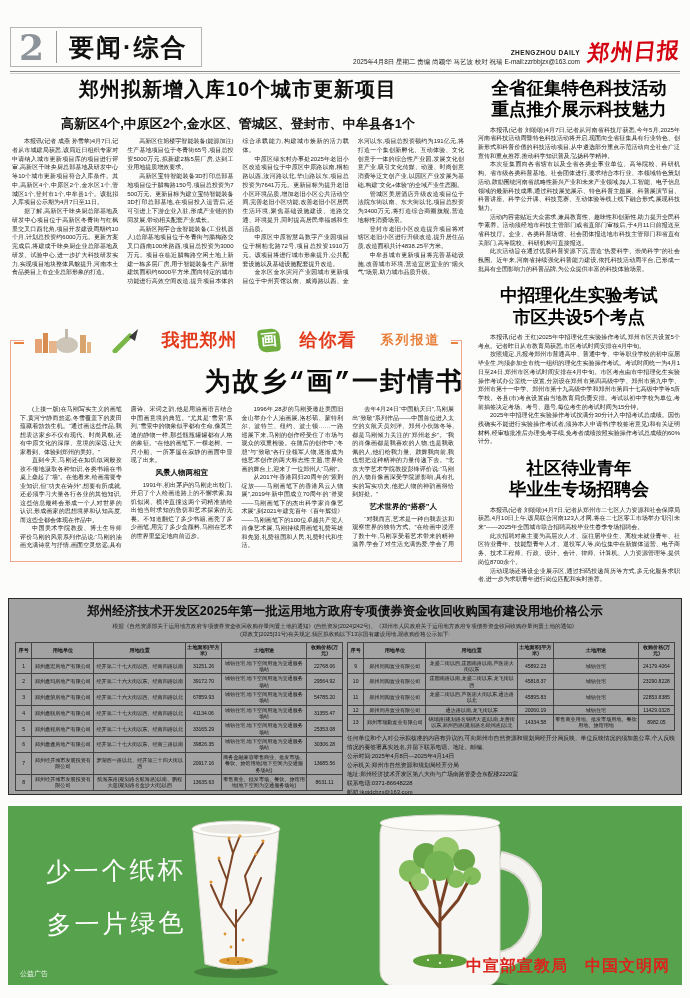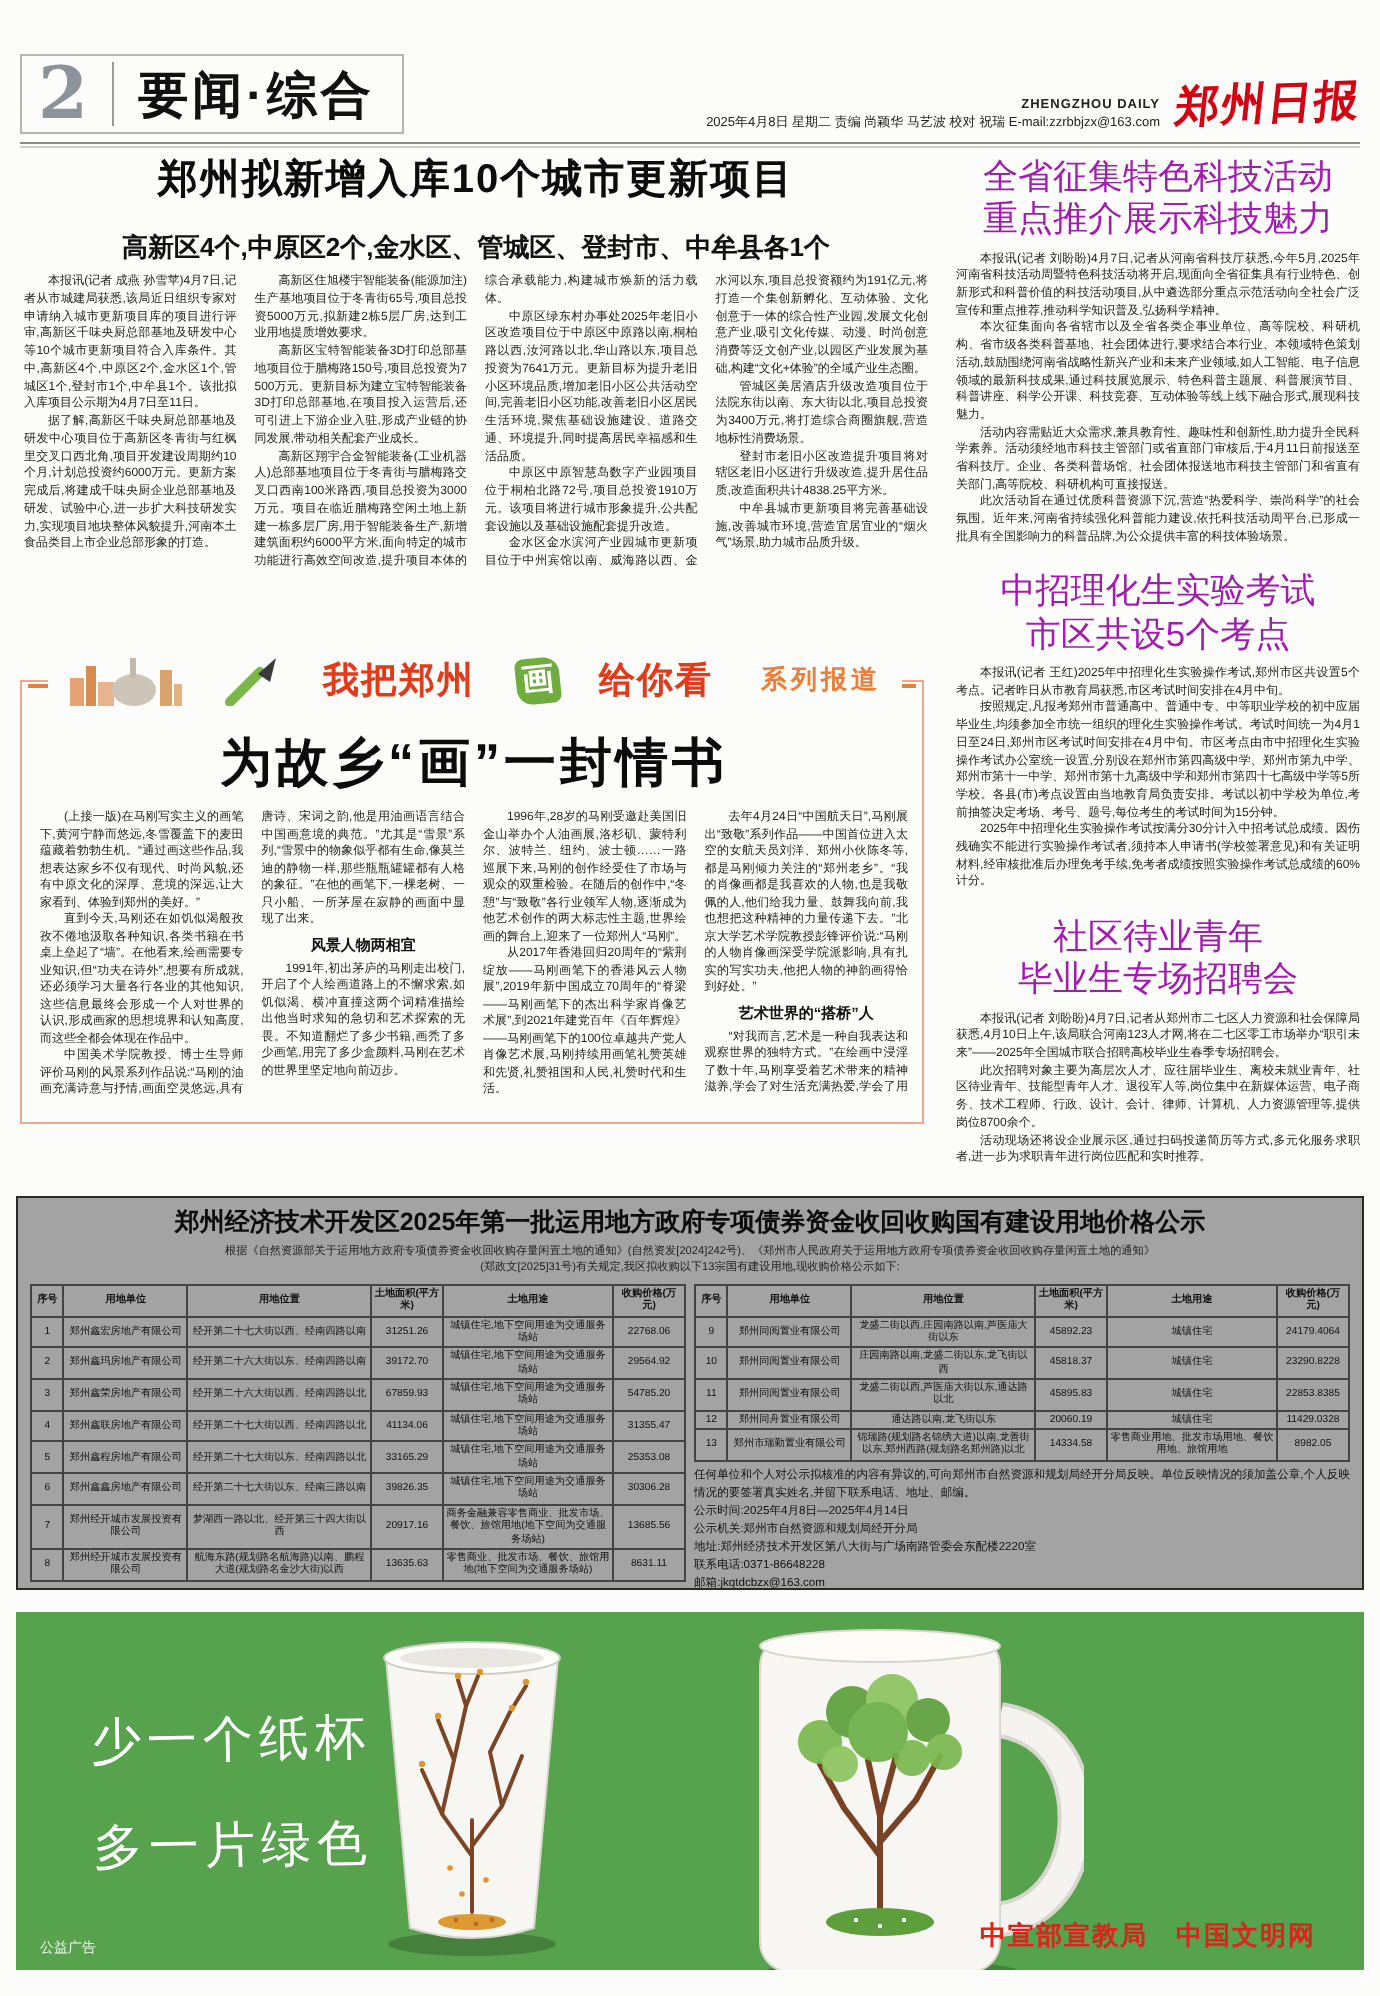--- a/index.html
+++ b/index.html
@@ -27,37 +27,37 @@
                    font-size:20px; font-weight:bold; letter-spacing:1px; color:#0c0c0c; }
   .lead-subhead  { position:absolute; top:115px; left:8px; width:460px; text-align:center;
                    font-size:13px; font-weight:bold; color:#111; }
   .lead-body { position:absolute; top:137px; left:12px; width:452px; height:179px;
                column-count:4; column-gap:9px; overflow:hidden; }
   .bodytext p { font-size:6px; line-height:1.46; text-align:justify; text-indent:2em;
                 word-break:break-all; color:#222; }
 
   
   .rail { position:absolute; top:78px; left:478px; width:202px; height:518px; overflow:hidden; }
-  .rail-head { text-align:center; font-weight:normal; font-size:17.5px; line-height:1.22; color:#a21caf; }
+  .rail-head { text-align:center; font-weight:bold; font-size:17.5px; line-height:1.22; color:#000000; }
   .rail-body { margin-top:5px; }
   .rail-body p { font-size:6px; line-height:1.45; text-align:justify; text-indent:2em; word-break:break-all; color:#222; }
   .rail-gap { height:12px; }
 
   
   .feature { position:absolute; top:318px; left:10px; width:454px; height:246px; }
   .feature-box { position:absolute; top:22px; left:0; right:2px; bottom:2px; border:1px solid #f0a78d; }
   .banner { position:relative; height:44px; display:flex; align-items:center; justify-content:center; }
   .banner-line { position:absolute; left:4px; right:6px; top:24px; height:2px; background:#e8803c; }
   .banner-inner { position:relative; background:#fcfcfa; padding:0 10px; display:flex; align-items:center; gap:20px; }
   .banner-t1,.banner-t3 { font-size:18px; font-weight:bold; color:#e23a1a; letter-spacing:1px; }
   .banner-hua { display:inline-block; font-size:16px; font-weight:bold; color:#fff; background:#6fae3e;
                 padding:1px 3px; border-radius:4px 8px 4px 8px; transform:rotate(-6deg); }
   .banner-tag { font-size:13px; color:#e8803c; font-weight:bold; letter-spacing:2px; margin-left:4px; }
-  .feature-headline { position:relative; text-align:center; font-size:26px; font-weight:bold;
-                      letter-spacing:2px; color:#0c0c0c; margin-top:2px; }
+  .feature-headline { position:relative; text-align:right; font-size:26px; font-weight:bold;
+                      letter-spacing:2px; color:#0c0c0c; margin-top:2px;font-family:Liberation Mono, monospace; }
   .feature-body { position:relative; margin:6px 10px 0 10px; height:152px;
                   column-count:4; column-gap:9px; overflow:hidden; }
   .feature-body h4 { font-size:7.5px; text-align:center; margin:3px 0; color:#111; }
   .feature-body h4:empty, .feature-body p:empty { display:none; }
   .feature-body p { font-size:6px; line-height:1.42; text-align:justify; text-indent:2em; word-break:break-all; color:#222; }
 
   
   .notice { position:absolute; top:598px; left:8px; right:8px; height:197px;
             border:1.5px solid #2a2a2a; background:#a3a3a3; padding:4px 6px 3px 6px; overflow:hidden; }
   .notice-title { text-align:center; font-size:12.5px; font-weight:bold; color:#0c0c0c; }
@@ -71,21 +71,21 @@
   .notes { margin-top:3px; }
   .notes p { font-size:5.8px; line-height:1.55; text-align:justify; word-break:break-all; color:#111; }
 
   
   .ad { position:absolute; top:806px; left:8px; right:8px; height:179px; background:#57a24c; overflow:hidden; }
   .slogan { position:absolute; left:38px; top:38px; color:#fff; font-size:25px; letter-spacing:3px;
             line-height:2.1; transform:rotate(-1deg); font-weight:normal; }
   .papercup { position:absolute; left:172px; top:8px; }
   .mug { position:absolute; left:342px; top:2px; }
   .ad-credit { position:absolute; left:12px; bottom:6px; font-size:7px; color:rgba(255,255,255,.9); }
-  .ad-source { position:absolute; right:24px; bottom:8px; font-size:13px; font-weight:bold; color:#d9251c;
+  .ad-source { position:absolute; right:12px; bottom:8px; font-size:16px; font-weight:bold; color:#d9251c;
                font-family:Liberation Mono, monospace; letter-spacing:1px; }
 </style>
 </head>
 <body>
 
 <div class="header">
   <div class="section-box">
     <span class="page-num">2</span>
     <span class="v-div"></span>
     <span class="section-title">要闻·综合</span>

